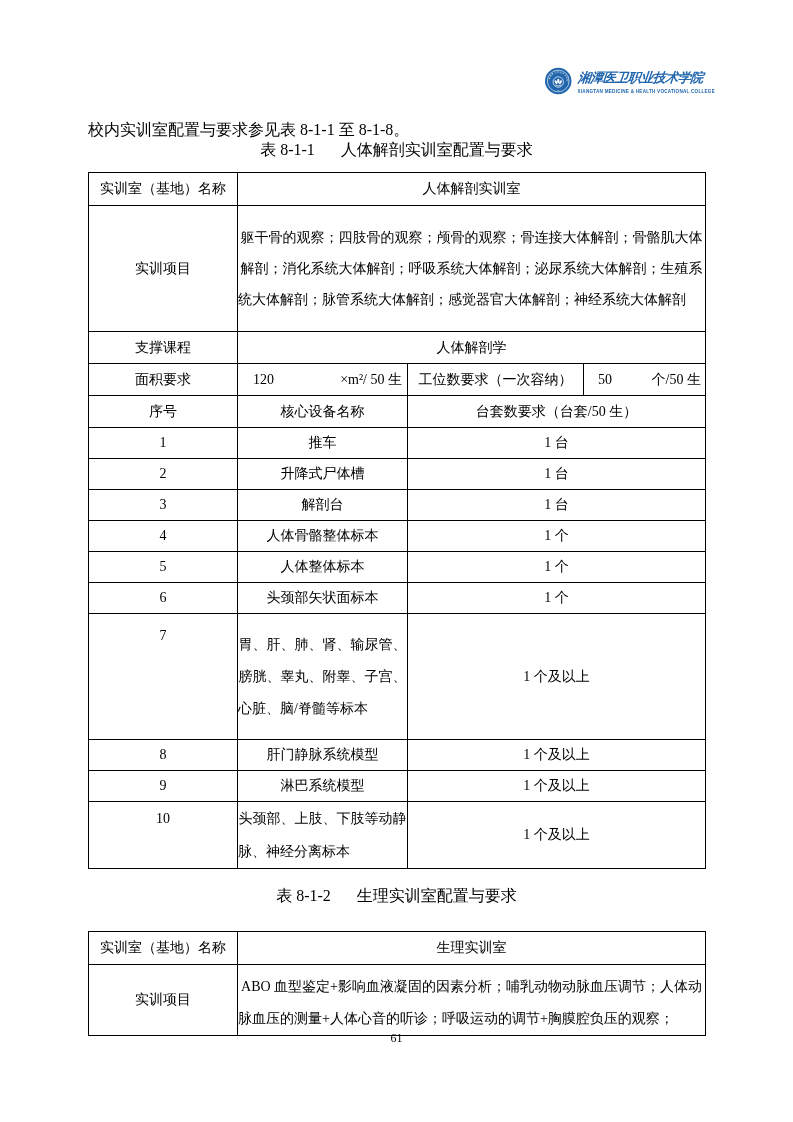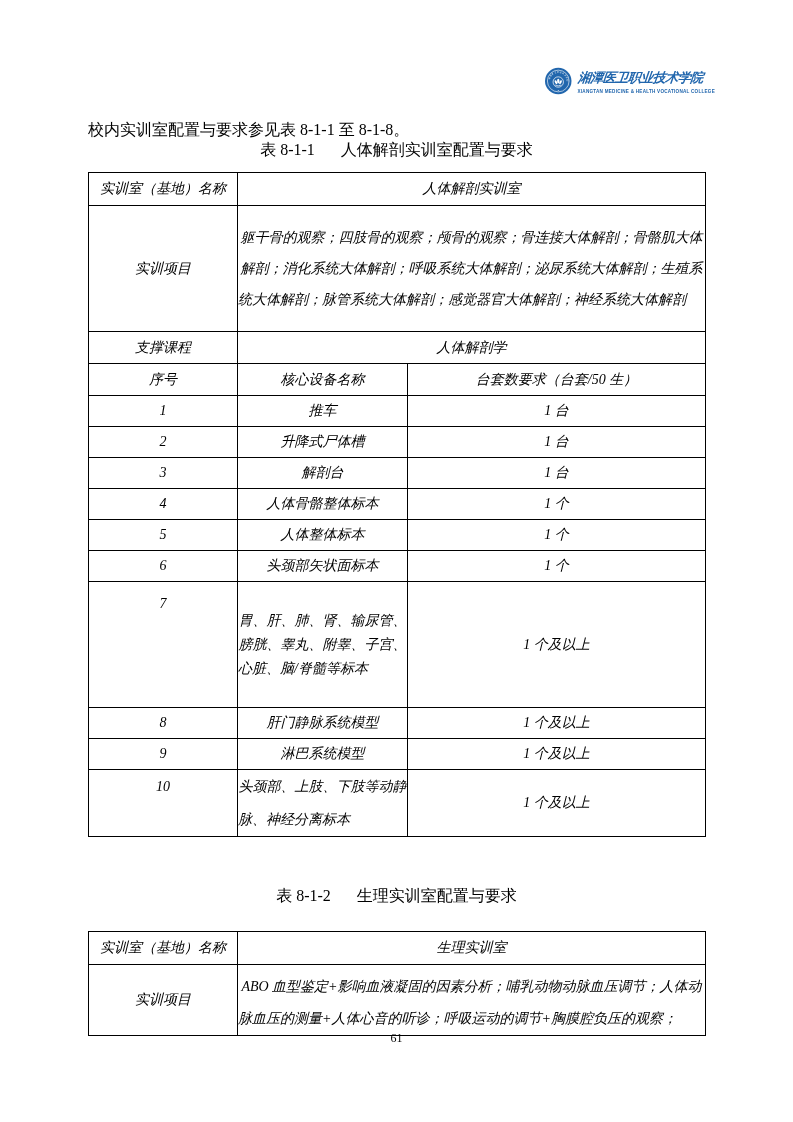--- a/index.html
+++ b/index.html
@@ -27,29 +27,29 @@
     font-family:"Liberation Sans","DejaVu Sans",sans-serif;
   }
   
   .intro { position:absolute; top:104px; left:88px; width:620px; font-size:16px;margin-top:16px; }
   .caption { position:absolute; left:88px; width:617px; text-align:center; font-size:16px; font-weight:normal; }
   .caption .cap-no { margin-right:26px; }
   .cap1 { top:140px; }
   .cap2 { top:886px; }
   .pageno { position:absolute; top:1031px; left:0; width:100%; text-align:center; font-size:12px;font-family:Liberation Serif, serif; }
   
-  table.t { position:absolute; left:88px; border-collapse:collapse; table-layout:fixed; width:617px; font-size:14px;font-style:italic; }
+  table.t { position:absolute; left:88px; border-collapse:collapse; table-layout:fixed; width:617px; font-size:14px; }
   .t1 { top:172px; }
   .t2 { top:931px; }
   table.t td { border:1px solid #000; text-align:center; vertical-align:middle; padding:0; overflow:hidden; }
   tr.h31 { height:31px; } tr.h32 { height:32px;margin-left:16px; } tr.h33 { height:33px; }
   tr.h65 { height:65px; } tr.h66 { height:66px; } tr.h126 { height:126px; }
   td.left  { text-align:left; padding-left:9px; padding-right:4px; }
   td.just  { text-align:justify; text-align-last:left; padding:4px 10px; line-height:31px; }
-  td.devjust { text-align:justify; text-align-last:left; padding:4px 9px; line-height:24px; }
+  td.devjust { text-align:justify; text-align-last:left; padding:4px 9px; line-height:32px; }
   .spread { display:flex; justify-content:space-between; align-items:center; padding:0 5px 0 15px; }
   .spread2 { display:flex; justify-content:space-between; align-items:center; padding:0 4px 0 14px; }
 </style>
 </head>
 <body>
 
 <div class="page">
 
   <div class="logo">
     <svg width="52" height="52" viewBox="0 0 52 52">
@@ -92,20 +92,36 @@
     </tr>
     <tr class="h126">
       <td>实训项目</td>
       <td colspan="3" class="just">躯干骨的观察；四肢骨的观察；颅骨的观察；骨连接大体解剖；骨骼肌大体解剖；消化系统大体解剖；呼吸系统大体解剖；泌尿系统大体解剖；生殖系统大体解剖；脉管系统大体解剖；感觉器官大体解剖；神经系统大体解剖</td>
     </tr>
     <tr class="h32">
       <td>支撑课程</td>
       <td colspan="3">人体解剖学</td>
     </tr>
     <tr class="h32">
+      <td>面积要求</td>
+      <td>
+        <div class="spread">
+          <span>120</span>
+          <span>×m²/ 50 生</span>
+        </div>
+      </td>
+      <td>工位数要求（一次容纳）</td>
+      <td>
+        <div class="spread2">
+          <span>50</span>
+          <span>个/50 生</span>
+        </div>
+      </td>
+    </tr>
+    <tr class="h32">
       <td>序号</td>
       <td>核心设备名称</td>
       <td colspan="2">台套数要求（台套/50 生）</td>
     </tr>
     <tr class="h31">
       <td>1</td>
       <td class="left">推车</td>
       <td colspan="2">1 台</td>
     </tr>
     <tr class="h31">

